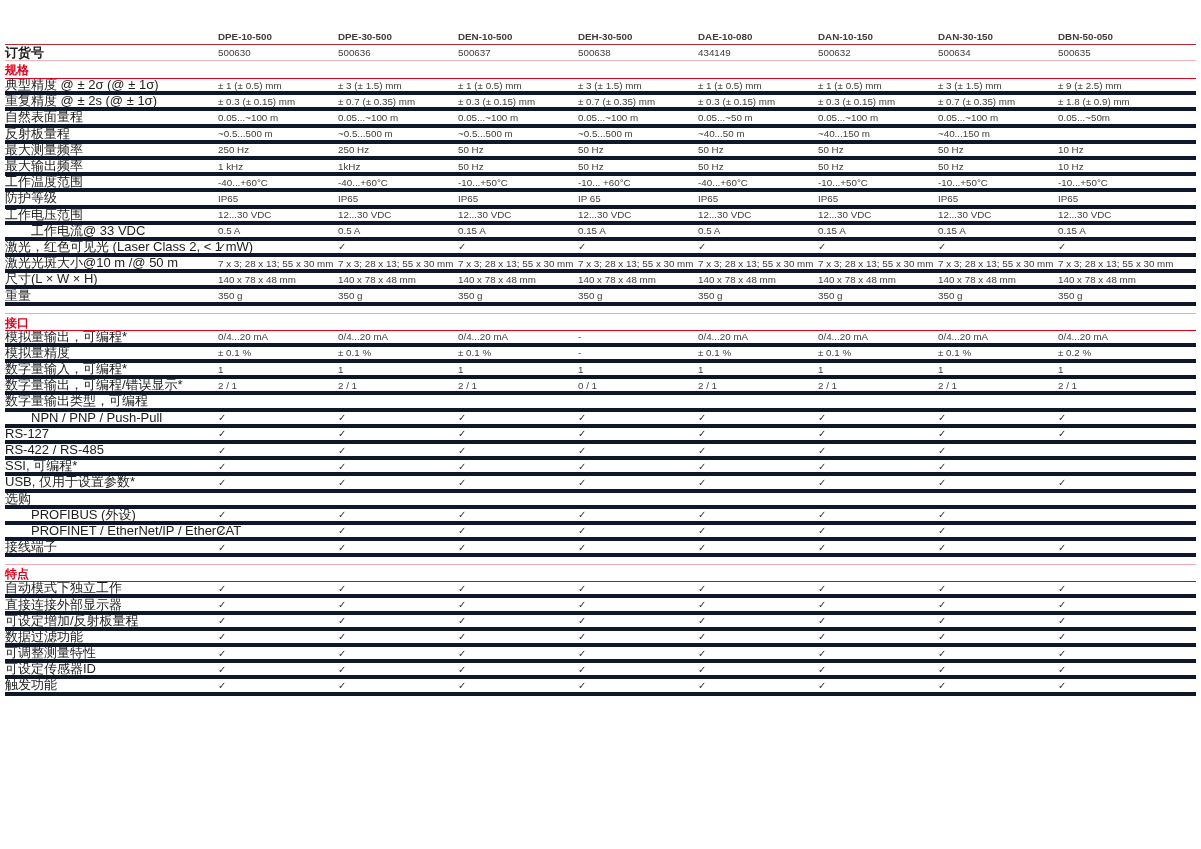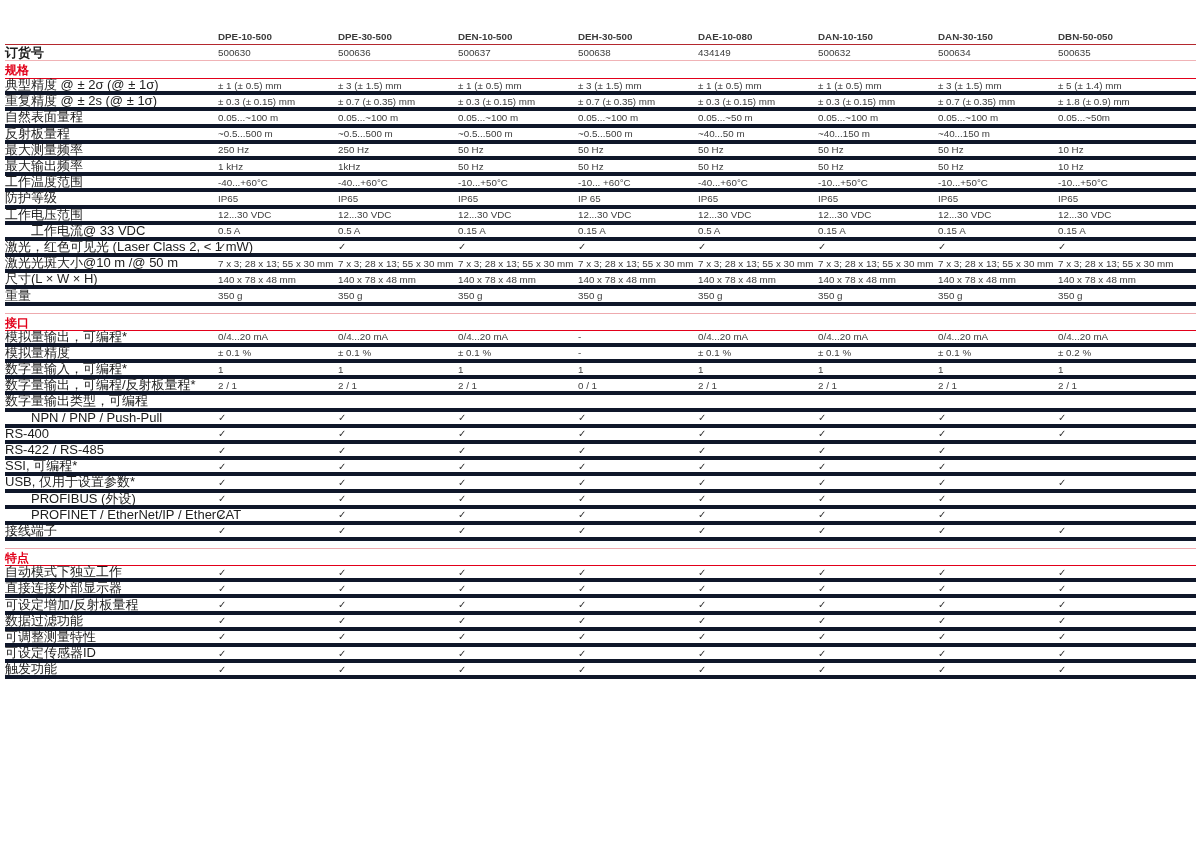--- a/index.html
+++ b/index.html
@@ -102,21 +102,21 @@
         </div>
         <div class="row data-row">
           <div class="label-cell">典型精度 @ ± 2σ (@ ± 1σ)</div>
           <div class="value-cell">± 1 (± 0.5) mm</div>
           <div class="value-cell">± 3 (± 1.5) mm</div>
           <div class="value-cell">± 1 (± 0.5) mm</div>
           <div class="value-cell">± 3 (± 1.5) mm</div>
           <div class="value-cell">± 1 (± 0.5) mm</div>
           <div class="value-cell">± 1 (± 0.5) mm</div>
           <div class="value-cell">± 3 (± 1.5) mm</div>
-          <div class="value-cell">± 5 (± 1.4) mm</div>
+          <div class="value-cell">± 9 (± 2.5) mm</div>
         </div>
         <div class="row data-row">
           <div class="label-cell">重复精度 @ ± 2s (@ ± 1σ)</div>
           <div class="value-cell">± 0.3 (± 0.15) mm</div>
           <div class="value-cell">± 0.7 (± 0.35) mm</div>
           <div class="value-cell">± 0.3 (± 0.15) mm</div>
           <div class="value-cell">± 0.7 (± 0.35) mm</div>
           <div class="value-cell">± 0.3 (± 0.15) mm</div>
           <div class="value-cell">± 0.3 (± 0.15) mm</div>
           <div class="value-cell">± 0.7 (± 0.35) mm</div>
@@ -286,21 +286,21 @@
           <div class="value-cell">1</div>
           <div class="value-cell">1</div>
           <div class="value-cell">1</div>
           <div class="value-cell">1</div>
           <div class="value-cell">1</div>
           <div class="value-cell">1</div>
           <div class="value-cell">1</div>
           <div class="value-cell">1</div>
         </div>
         <div class="row data-row">
-          <div class="label-cell">数字量输出，可编程/反射板量程*</div>
+          <div class="label-cell">数字量输出，可编程/错误显示*</div>
           <div class="value-cell">2 / 1</div>
           <div class="value-cell">2 / 1</div>
           <div class="value-cell">2 / 1</div>
           <div class="value-cell">0 / 1</div>
           <div class="value-cell">2 / 1</div>
           <div class="value-cell">2 / 1</div>
           <div class="value-cell">2 / 1</div>
           <div class="value-cell">2 / 1</div>
         </div>
         <div class="row data-row">
@@ -319,21 +319,21 @@
           <div class="value-cell check">✓</div>
           <div class="value-cell check">✓</div>
           <div class="value-cell check">✓</div>
           <div class="value-cell check">✓</div>
           <div class="value-cell check">✓</div>
           <div class="value-cell check">✓</div>
           <div class="value-cell check">✓</div>
           <div class="value-cell check">✓</div>
         </div>
         <div class="row data-row">
-          <div class="label-cell">RS-400</div>
+          <div class="label-cell">RS-127</div>
           <div class="value-cell check">✓</div>
           <div class="value-cell check">✓</div>
           <div class="value-cell check">✓</div>
           <div class="value-cell check">✓</div>
           <div class="value-cell check">✓</div>
           <div class="value-cell check">✓</div>
           <div class="value-cell check">✓</div>
           <div class="value-cell check">✓</div>
         </div>
         <div class="row data-row">
@@ -361,20 +361,31 @@
         <div class="row data-row">
           <div class="label-cell">USB, 仅用于设置参数*</div>
           <div class="value-cell check">✓</div>
           <div class="value-cell check">✓</div>
           <div class="value-cell check">✓</div>
           <div class="value-cell check">✓</div>
           <div class="value-cell check">✓</div>
           <div class="value-cell check">✓</div>
           <div class="value-cell check">✓</div>
           <div class="value-cell check">✓</div>
+        </div>
+        <div class="row data-row">
+          <div class="label-cell">选购</div>
+          <div class="value-cell"></div>
+          <div class="value-cell"></div>
+          <div class="value-cell"></div>
+          <div class="value-cell"></div>
+          <div class="value-cell"></div>
+          <div class="value-cell"></div>
+          <div class="value-cell"></div>
+          <div class="value-cell"></div>
         </div>
         <div class="row data-row">
           <div class="label-cell indent">PROFIBUS (外设)</div>
           <div class="value-cell check">✓</div>
           <div class="value-cell check">✓</div>
           <div class="value-cell check">✓</div>
           <div class="value-cell check">✓</div>
           <div class="value-cell check">✓</div>
           <div class="value-cell check">✓</div>
           <div class="value-cell check">✓</div>

